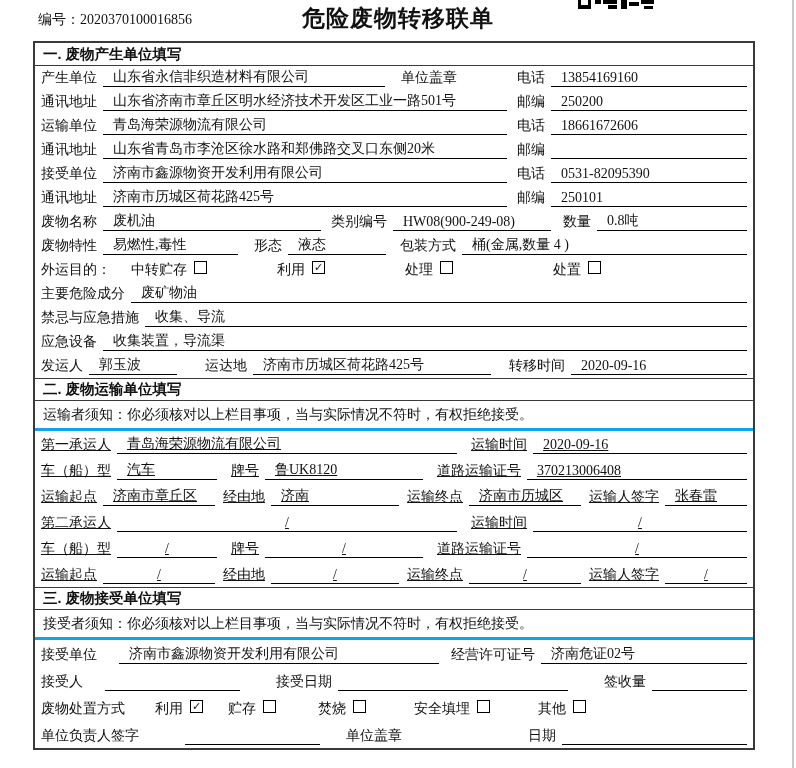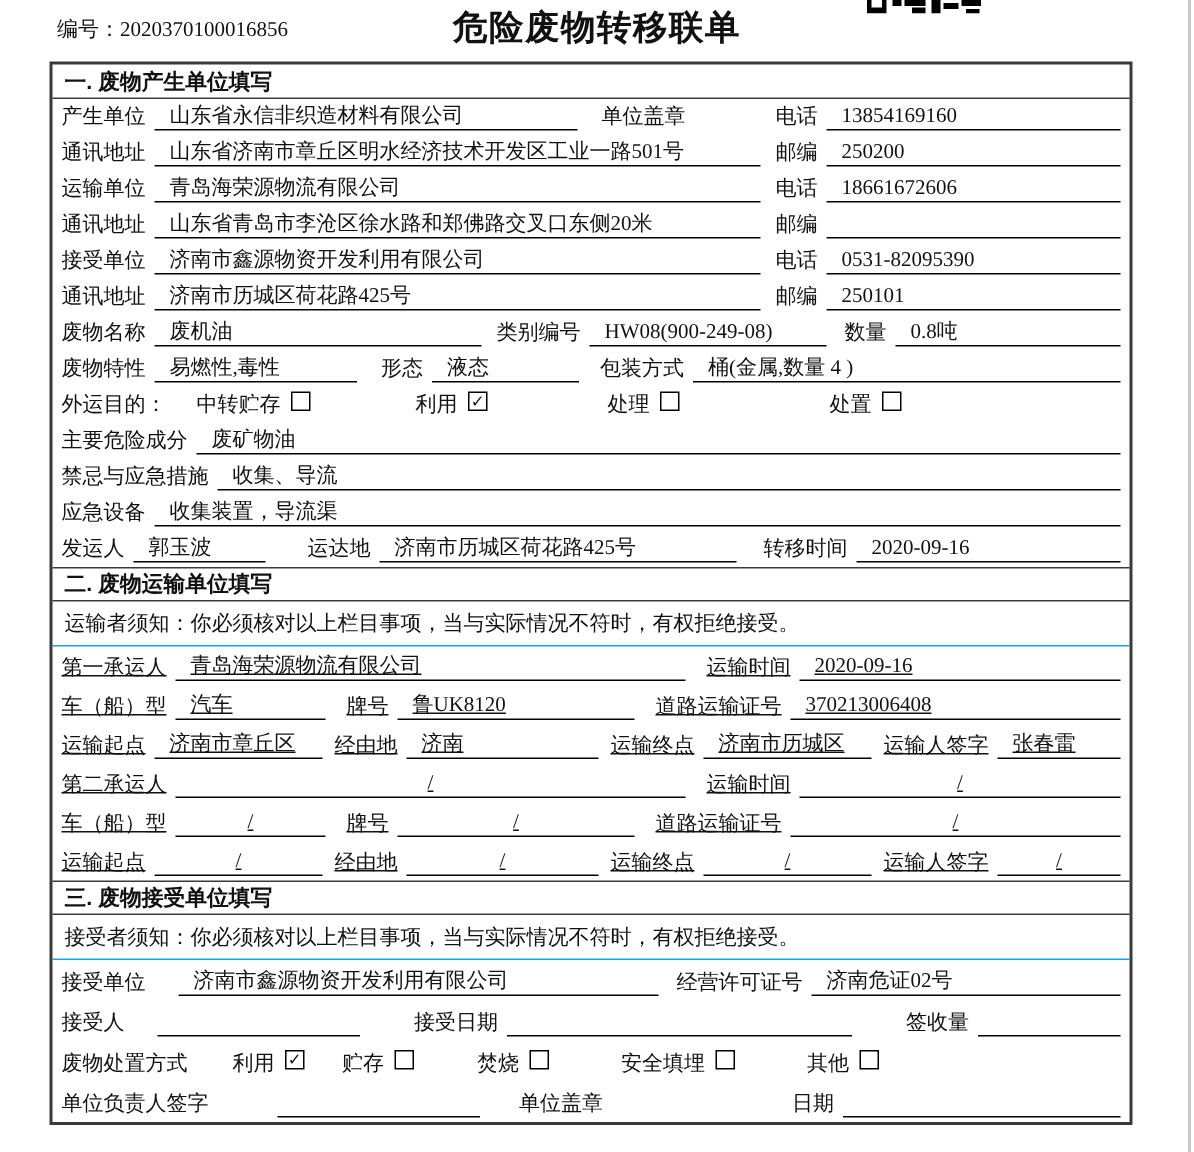--- a/index.html
+++ b/index.html
@@ -11,21 +11,21 @@
              font-family:"Liberation Sans","DejaVu Sans",sans-serif;font-weight:bold;
              font-size:23px;letter-spacing:1px;}
   .qr{position:absolute;left:578px;top:0;}
   .formbox{position:absolute;left:33px;top:41px;width:722px;border:2px solid #3a3a3a;
            box-sizing:border-box;background:#fff;}
   .sec-title{height:23px;display:flex;align-items:center;padding:0 8px;box-sizing:border-box;
              font-family:"Liberation Sans","DejaVu Sans",sans-serif;font-weight:bold;
              font-size:14.5px;border-bottom:1.5px solid #3a3a3a;}
   .sec-title.mid{border-top:1.5px solid #3a3a3a;}
   .note{height:30px;display:flex;align-items:center;padding:0 8px;box-sizing:border-box;
-        border-bottom:1px solid #0ea5e9;}
+        border-bottom:3px solid #0ea5e9;}
   .row{display:flex;align-items:flex-end;padding:0 6px 3px 6px;box-sizing:border-box;}
   .r24{height:24px;}
   .r26{height:26px;text-decoration:underline;}
   .r27{height:27px;}
   .lbl{white-space:nowrap;margin-right:6px;}
   .val{border-bottom:1px solid #000;padding:0 4px 0 10px;white-space:nowrap;
        overflow:hidden;box-sizing:border-box;}
   .val.fx{flex:1;}
   .val.c{text-align:center;padding-left:4px;}
   .push{margin-left:auto;}

